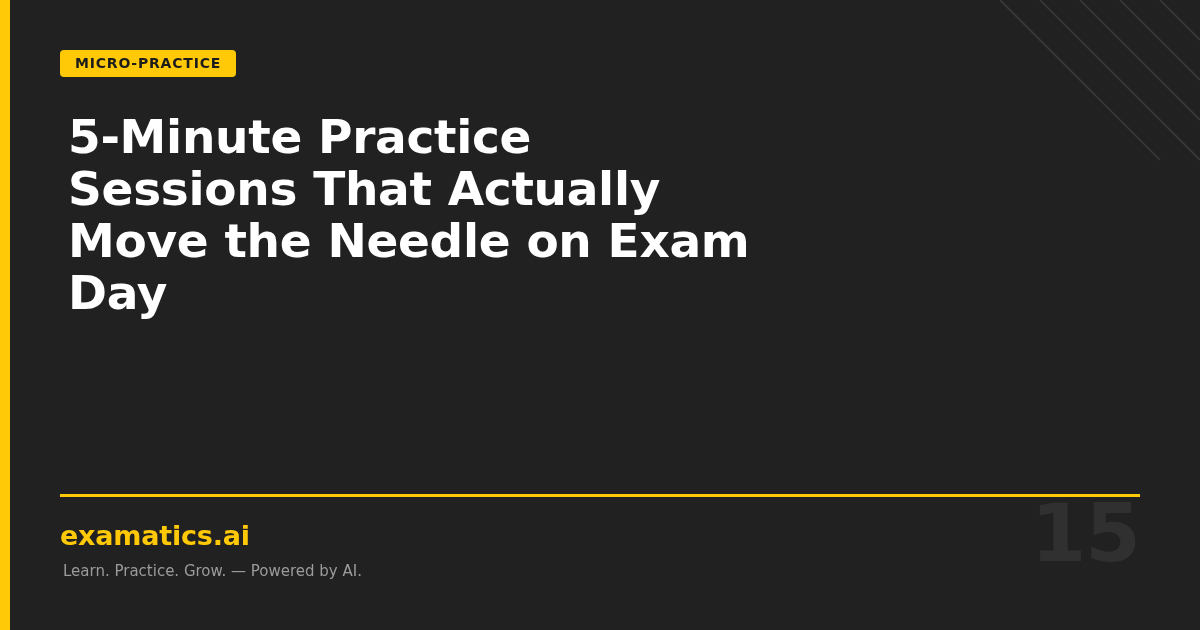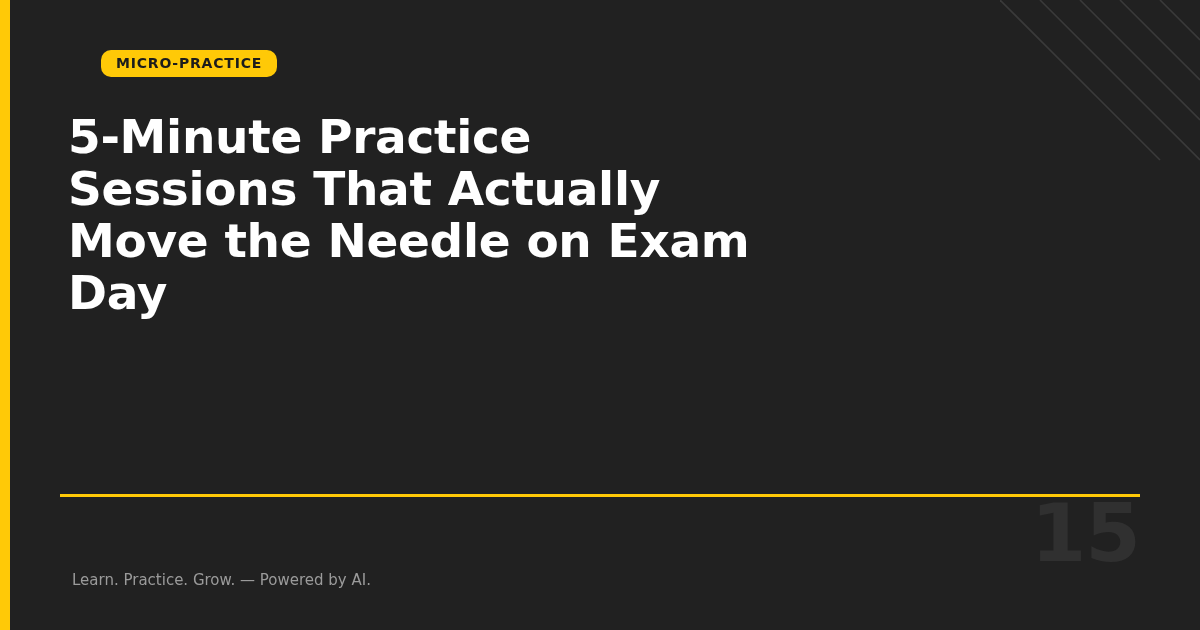--- a/index.html
+++ b/index.html
@@ -52,24 +52,23 @@
     position: absolute;
     left: 0;
     top: 50px;
     display: inline-block;
     background: #FFC907;
     color: #1c1c1c;
     font-size: 14px;
     font-weight: bold;
     letter-spacing: 0.8px;
     padding: 6px 15px 7px 15px;
-    border-radius: 10px;
+    border-radius: 4px;
     line-height: 1;
     white-space: nowrap;
-    margin-left: 41px;
   }
 
   .headline {
     position: absolute;
     left: 0;
     top: 103px;
     width: 700px;
     margin: 8px;
     color: #ffffff;
     font-size: 47px;
@@ -97,21 +96,21 @@
     font-size: 27px;
     font-weight: bold;
     line-height: 32px;
     letter-spacing: -0.2px;
   }
 
   .tagline {
     position: absolute;
     left: 0;
     top: 558px;
-    margin: 12px;
+    margin: 3px;
     color: #9b9b9b;
     font-size: 15px;
     font-weight: normal;
     line-height: 20px;
   }
 
   .page-number {
     position: absolute;
     right: 0;
     top: 494px;
@@ -141,19 +140,20 @@
   </svg>
 
   <div class="content">
 
     <span class="badge">MICRO-PRACTICE</span>
 
     <h1 class="headline">5-Minute Practice Sessions That Actually Move the Needle on Exam Day</h1>
 
     <div class="footer-rule"></div>
 
+    <div class="brand">examatics.ai</div>
 
     <div class="tagline">Learn. Practice. Grow. — Powered by AI.</div>
 
     <div class="page-number">15</div>
 
   </div>
 </div>
 
 </body></html>

